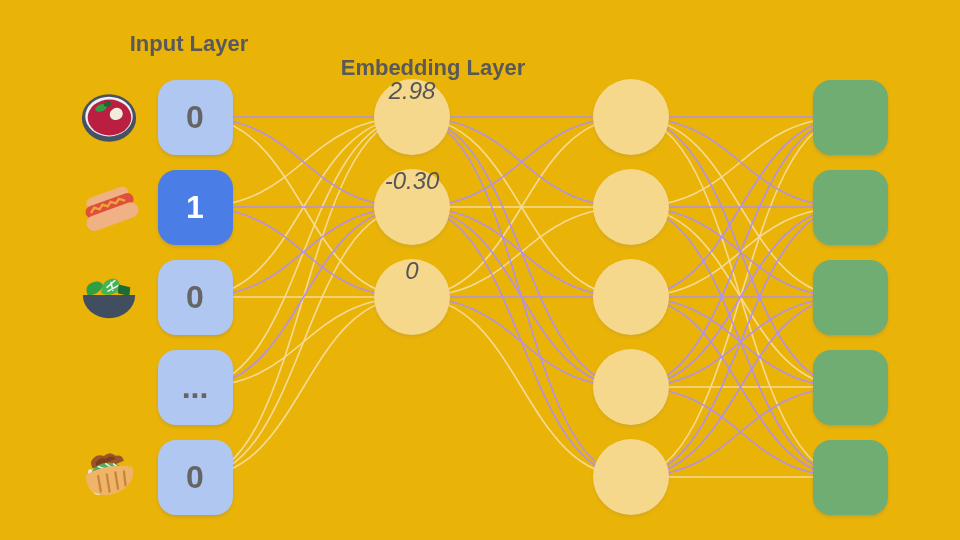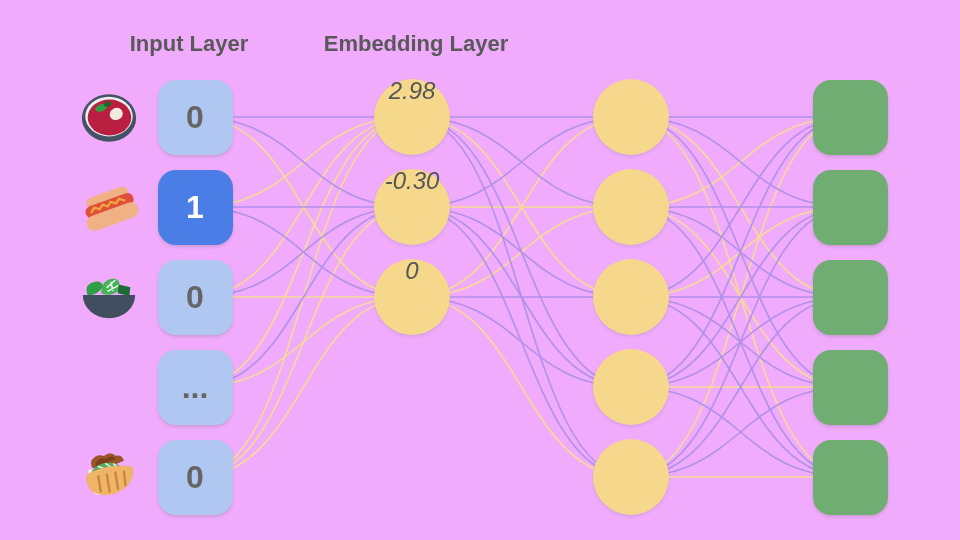--- a/index.html
+++ b/index.html
@@ -1,24 +1,24 @@
 <!DOCTYPE html>
 <html><head>
 <meta charset="utf-8">
 <style>
   html,body{margin:0;padding:0;background:#ffffff;}
   body{width:960px;height:540px;overflow:hidden;font-family:"Liberation Sans","DejaVu Sans",sans-serif;}
-  #diagram{position:relative;width:960px;height:540px;background:#f0abfc;}
+  #diagram{position:relative;width:960px;height:540px;background:#eab308;}
   #edge-layer{position:absolute;left:0;top:0;}
   .layer-heading{
     position:absolute;top:31px;transform:translateX(-50%);
     font-size:22px;font-weight:bold;color:#595959;white-space:nowrap;
   }
   #heading-input{left:189px;}
-  #heading-embedding{left:416px;}
+  #heading-embedding{left:433px;margin-top:24px;}
   #heading-output{left:853px;}
   .node-square{
     position:absolute;width:75px;height:75px;border-radius:18px;
     display:flex;align-items:center;justify-content:center;
     box-shadow:0 2px 3px rgba(110,110,110,0.25);
   }
   .node-square .val{font-size:32px;font-weight:bold;color:#656565;line-height:1;}
   .node-square.active .val{color:#ffffff;}
   .node-circle{
     position:absolute;width:76px;height:76px;border-radius:50%;

